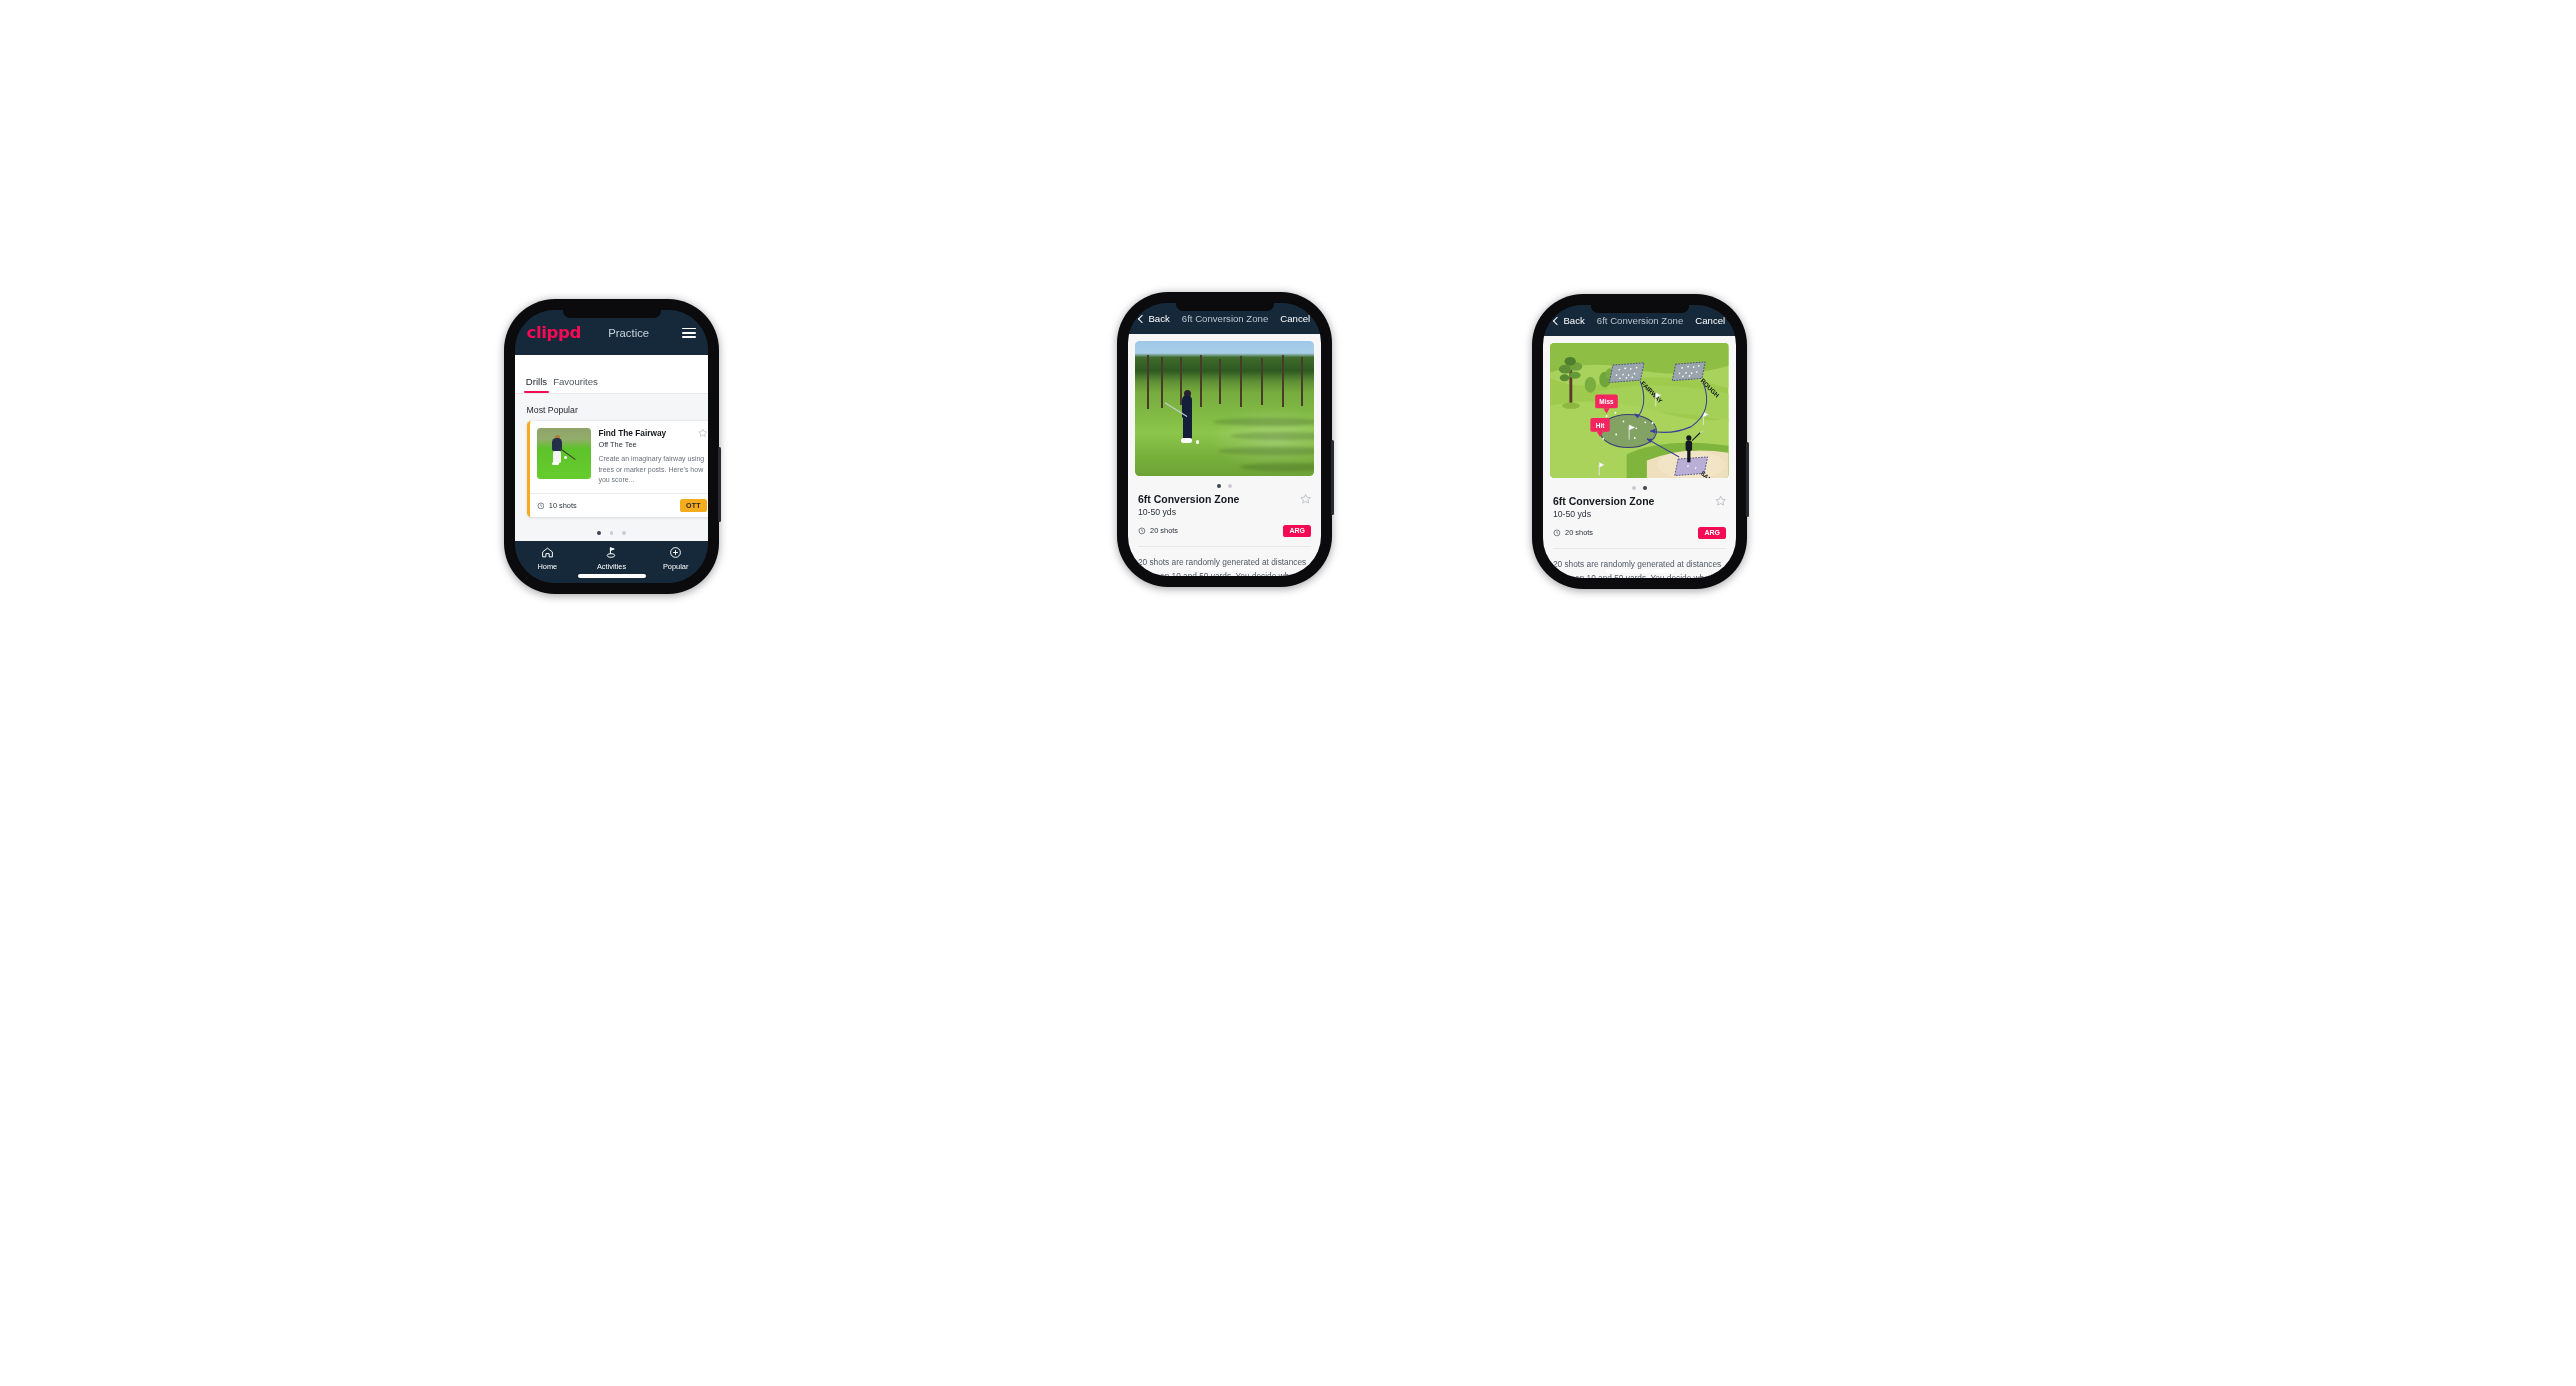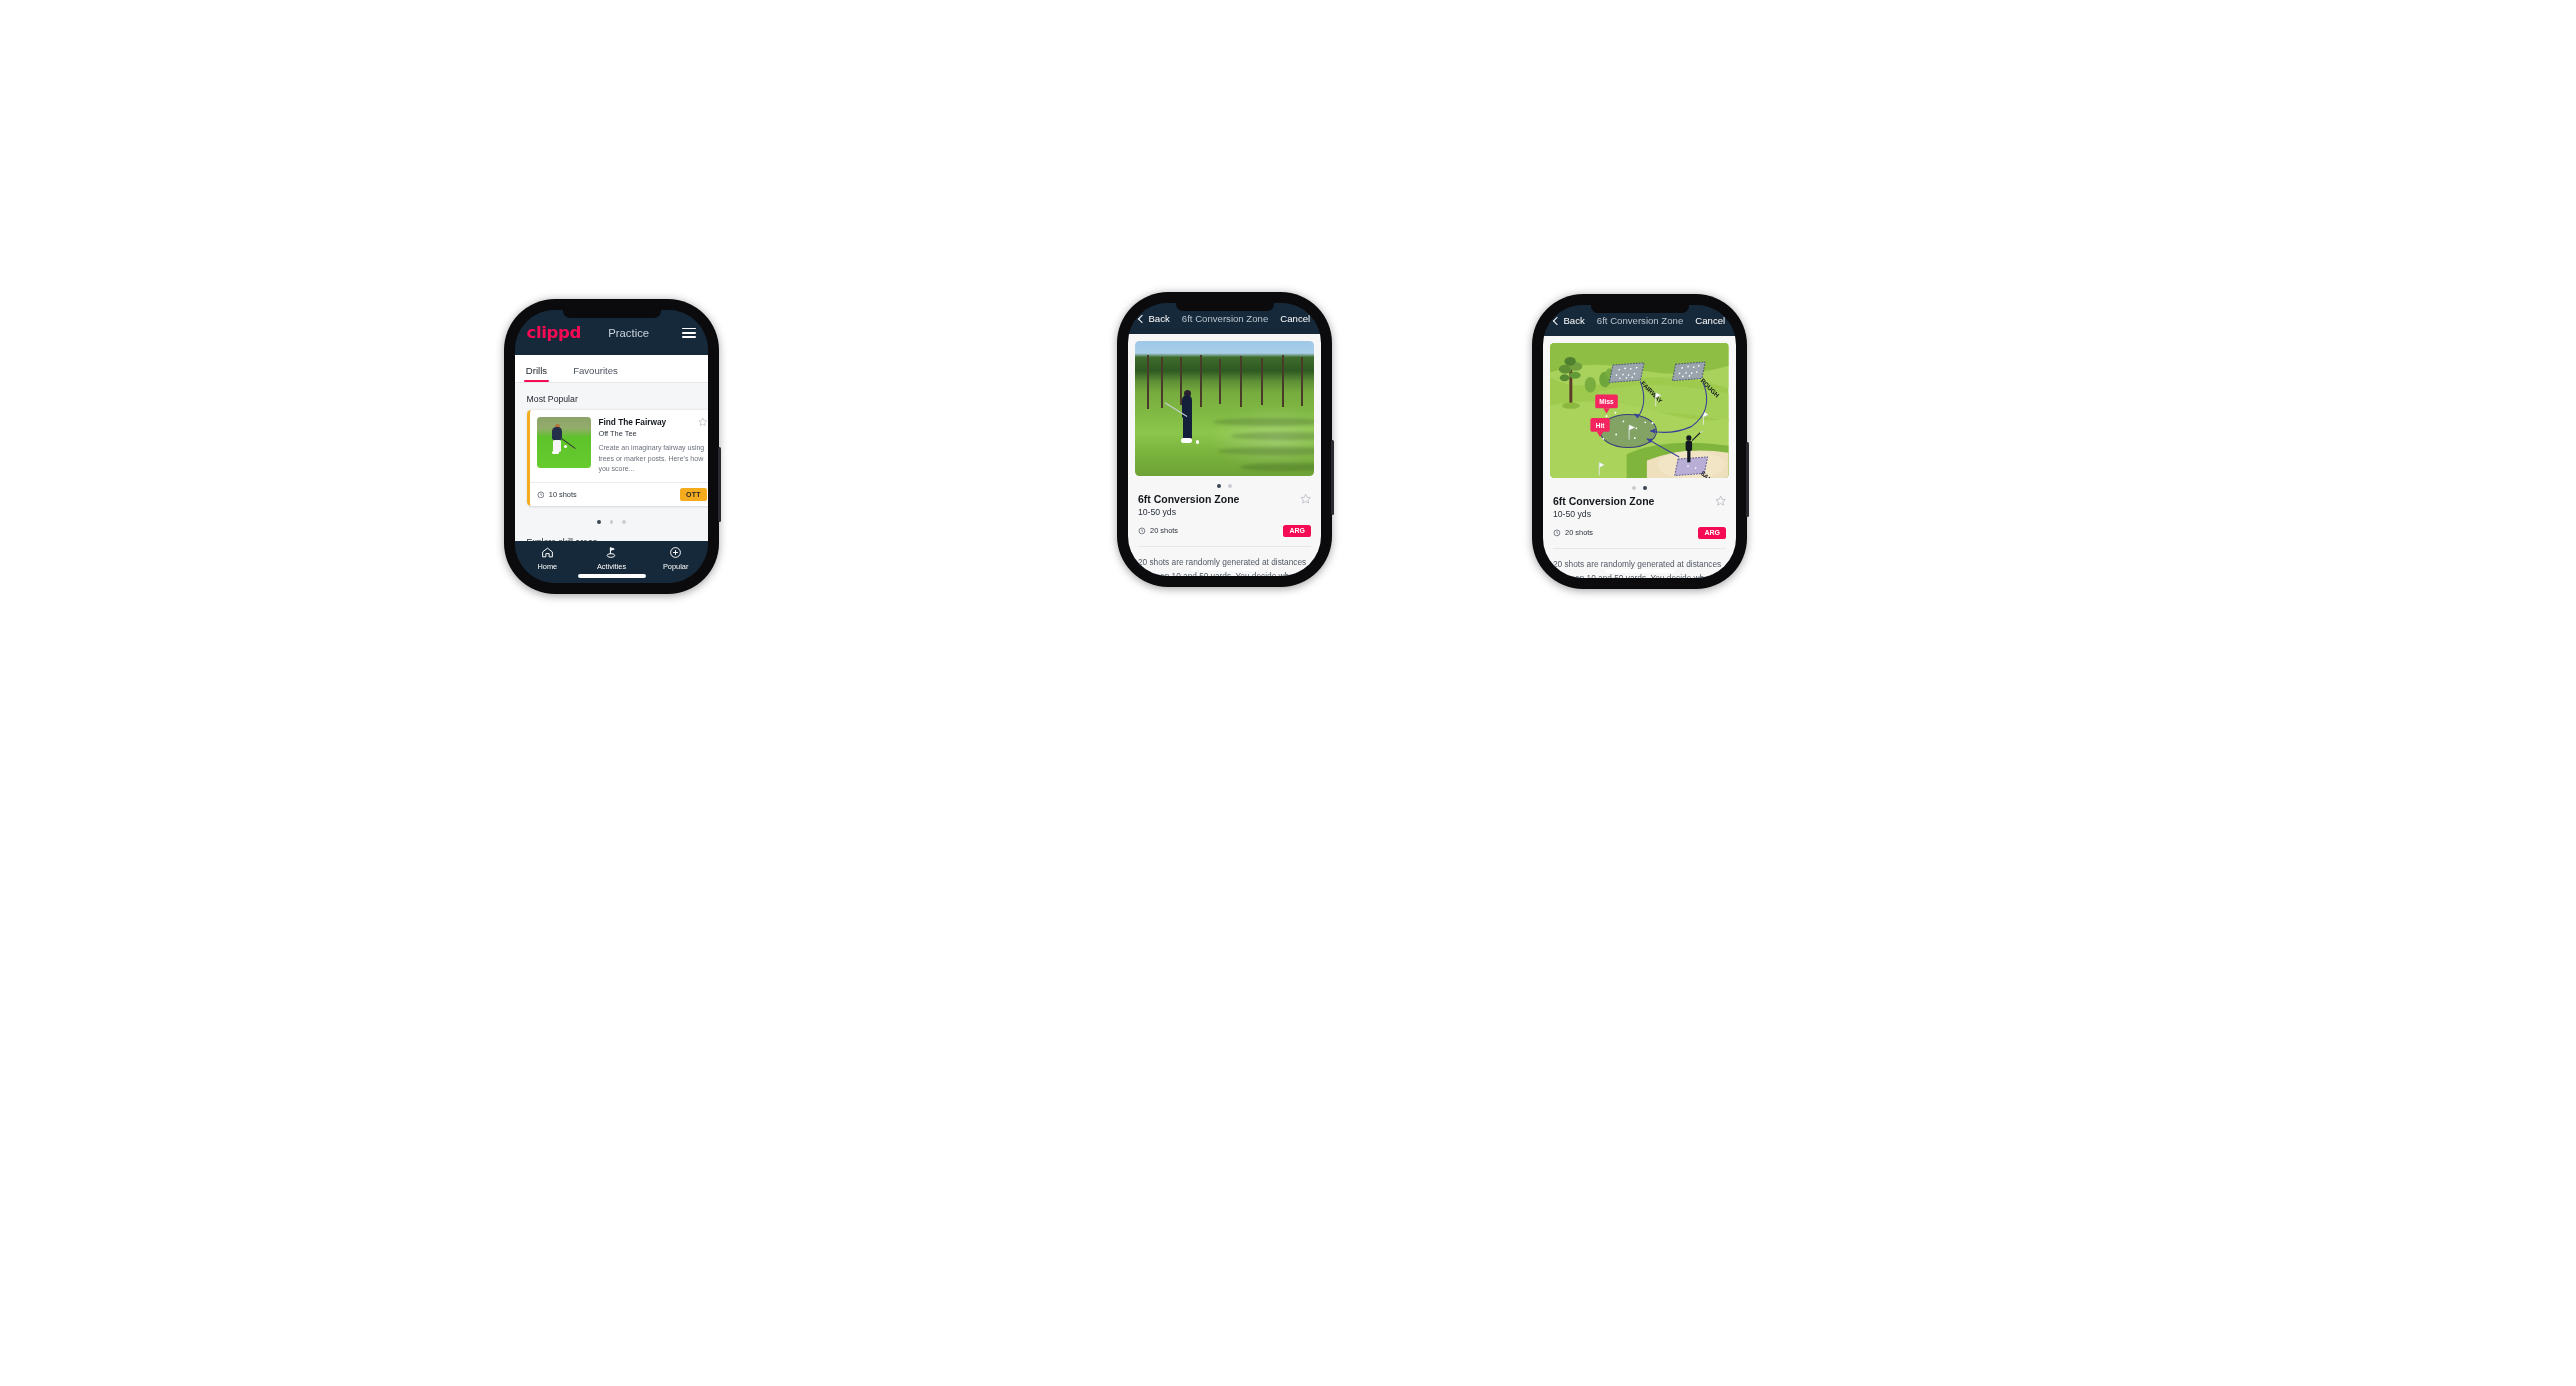--- a/index.html
+++ b/index.html
@@ -44,22 +44,22 @@
   .appbar {
     height: 45px; background:#16293a; display:flex; align-items:center;
     padding: 0 12.2px 0 11.3px; flex: 0 0 auto;
   }
   .logo { font-size: 16.6px; font-weight: 700; color:#f50a54; letter-spacing:-0.4px; font-family:"DejaVu Sans", sans-serif;}
   .appbar-title { flex:1; text-align:center; color:#c9d3dc; font-size:11.3px; margin-left:-5.2px; }
   .burger { width:14px; height:10.5px; display:flex; flex-direction:column; justify-content:space-between; cursor:pointer;}
   .burger span { display:block; height:1.7px; background:#ffffff; border-radius:0.9px; }
 
   .tabs {
-    background:#ffffff; display:flex; align-items:flex-end; height:28px;
-    padding-left:10.5px; gap:26px; flex:0 0 auto; border-bottom:0.9px solid #e8e8ea;
+    background:#ffffff; display:flex; align-items:flex-end; height:39px;
+    padding-left:10.5px; gap:6px; flex:0 0 auto; border-bottom:0.9px solid #e8e8ea;
     position:relative;
   }
   .tab { font-size:9.6px; color:#4d5560; padding-bottom:6.1px; position:relative; cursor:pointer;}
   .tab.active { color:#1c232b; }
   .tab.active::after{
     content:""; position:absolute; left:-1.7px; right:-1.7px; bottom:0; height:2.2px;
     background:#f50a54; border-radius:1.7px;
   }
 
   .scrollbody { flex:1; background:#f5f6f7; overflow:hidden; position:relative; }

